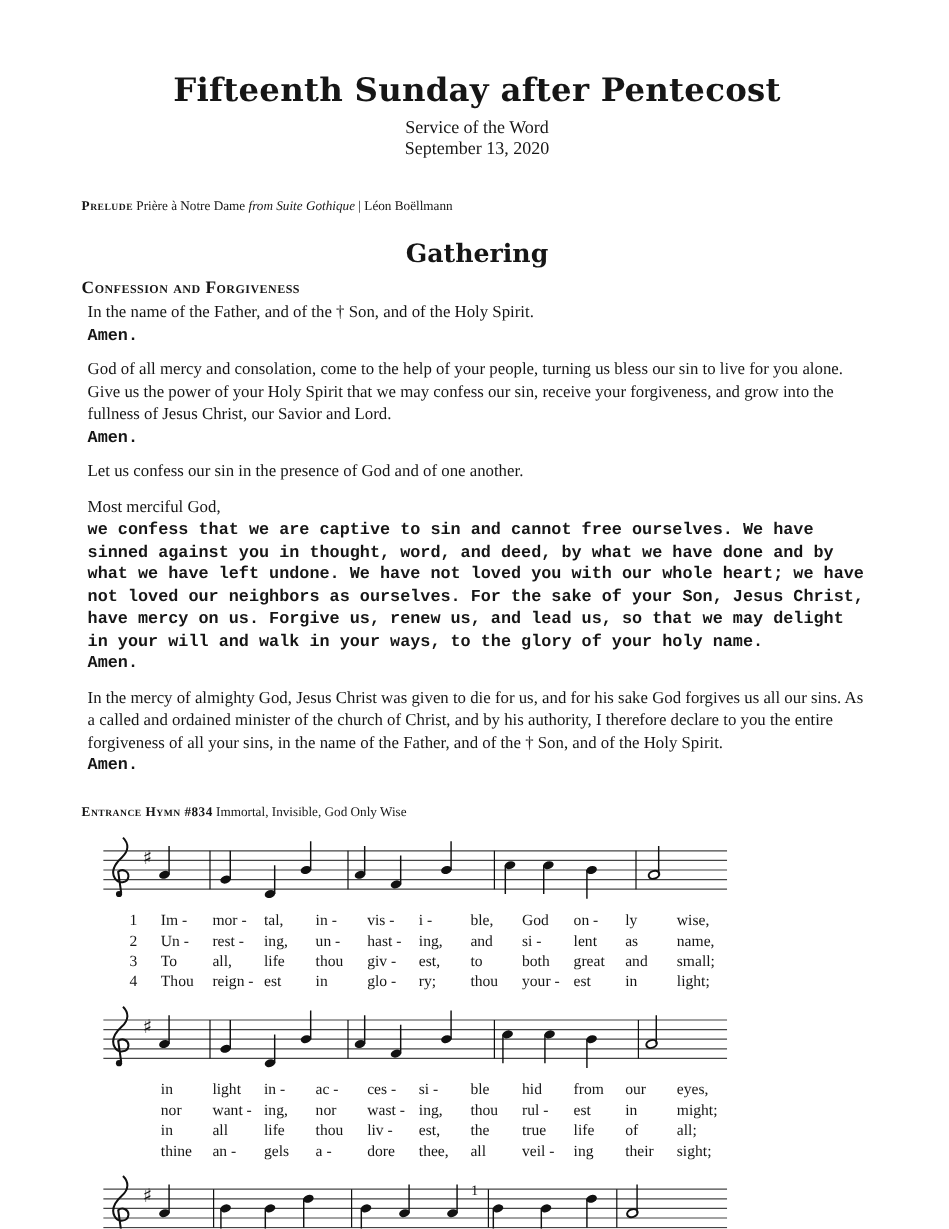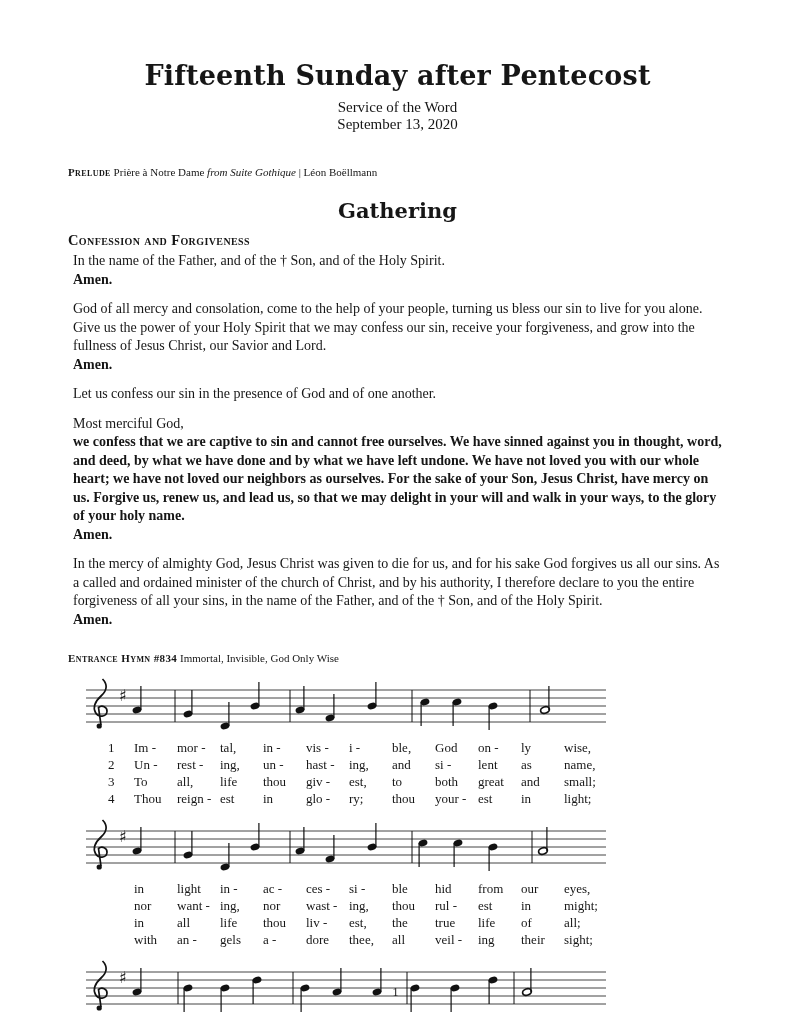--- a/index.html
+++ b/index.html
@@ -28,21 +28,21 @@
   h2.gathering {
     margin:16px 0 8px 0;
     text-align:center;
     font-family:"DejaVu Serif", serif;
     font-size:21px;
     font-weight:bold;
   }
   .section-label { font-size:14.5px; line-height:18px; margin-bottom:3px; }
   .para { margin:0 0 11px 0; }
   .para .line { margin-left:5px; font-size:14px; line-height:18.5px; }
-  .para .line.bold { font-weight:bold; }
+  .para .line.bold { font-weight:bold;font-family:Liberation Mono, monospace; }
   .hymn-label { margin-top:20px; margin-bottom:4px; }
   .system { margin:8px 0 10px 18px; }
   svg.staff { display:block; }
   .lyrics {
     display:grid;
     grid-template-columns:26px repeat(11, 43px);
     margin:1px 0 0 22px;
     font-size:13px;
     line-height:17px;
     white-space:nowrap;
@@ -308,21 +308,21 @@
           <div class="syl">life</div>
           <div class="syl">thou</div>
           <div class="syl">liv -</div>
           <div class="syl">est,</div>
           <div class="syl">the</div>
           <div class="syl">true</div>
           <div class="syl">life</div>
           <div class="syl">of</div>
           <div class="syl">all;</div>
           <div class="vnum"></div>
-          <div class="syl">with</div>
+          <div class="syl">thine</div>
           <div class="syl">an -</div>
           <div class="syl">gels</div>
           <div class="syl">a -</div>
           <div class="syl">dore</div>
           <div class="syl">thee,</div>
           <div class="syl">all</div>
           <div class="syl">veil -</div>
           <div class="syl">ing</div>
           <div class="syl">their</div>
           <div class="syl">sight;</div>

